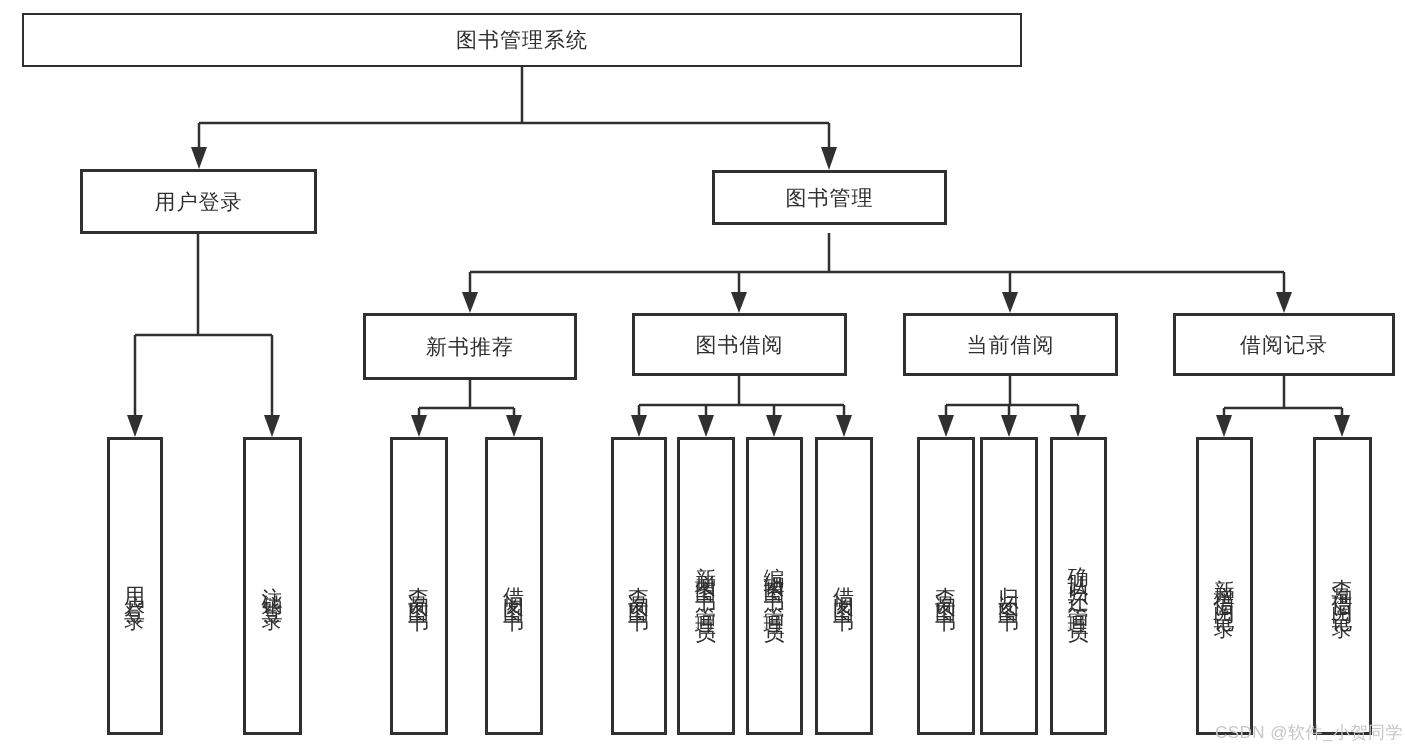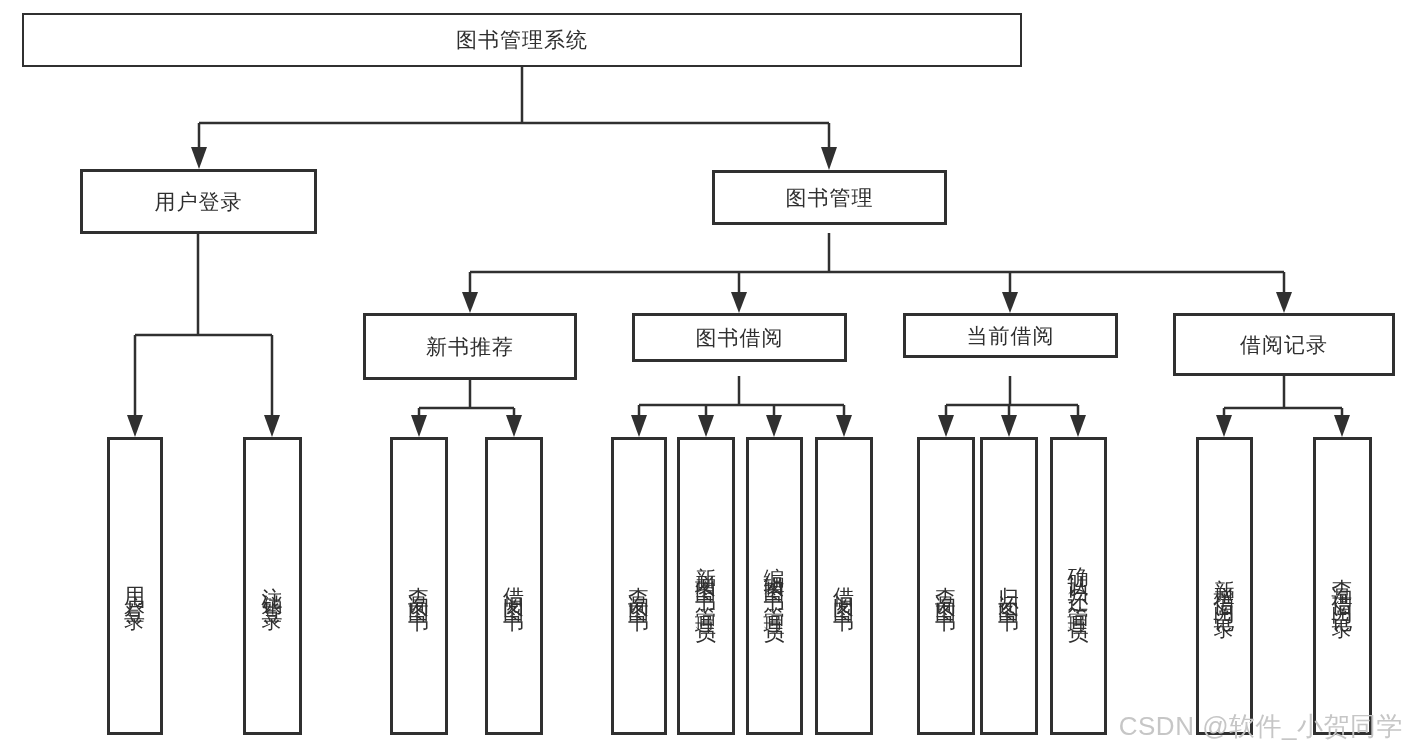--- a/index.html
+++ b/index.html
@@ -35,21 +35,21 @@
   svg.connectors {
     position: absolute;
     left: 0; top: 0;
     width: 1405px; height: 747px;
     pointer-events: none;
   }
   .watermark {
     position: absolute;
     right: 2px;
     bottom: 3px;
-    font-size: 26px;
+    font-size: 17px;
     color: #c6c6c6;
     letter-spacing: 0.5px;
     white-space: nowrap;
   }
 </style>
 </head>
 <body>
 
 <div class="canvas">
 
@@ -93,24 +93,24 @@
   <div class="box h-box" style="left:80px; top:169px; width:237px; height:65px;">
     <span>用户登录</span>
   </div>
   <div class="box h-box" style="left:712px; top:170px; width:235px; height:55px;">
     <span>图书管理</span>
   </div>
 
   <div class="box h-box" style="left:363px; top:313px; width:214px; height:67px;">
     <span>新书推荐</span>
   </div>
-  <div class="box h-box" style="left:632px; top:313px; width:215px; height:49px;">
+  <div class="box h-box" style="left:632px; top:313px; width:215px; height:63px;">
     <span>图书借阅</span>
   </div>
-  <div class="box h-box" style="left:903px; top:313px; width:215px; height:45px;">
+  <div class="box h-box" style="left:903px; top:313px; width:215px; height:63px;">
     <span>当前借阅</span>
   </div>
   <div class="box h-box" style="left:1173px; top:313px; width:222px; height:63px;">
     <span>借阅记录</span>
   </div>
 
   <div class="box leaf" style="left:107px; top:437px; width:56px; height:298px;">
     <span class="v-text">用户登录</span>
   </div>
   <div class="box leaf" style="left:243px; top:437px; width:59px; height:298px;">

